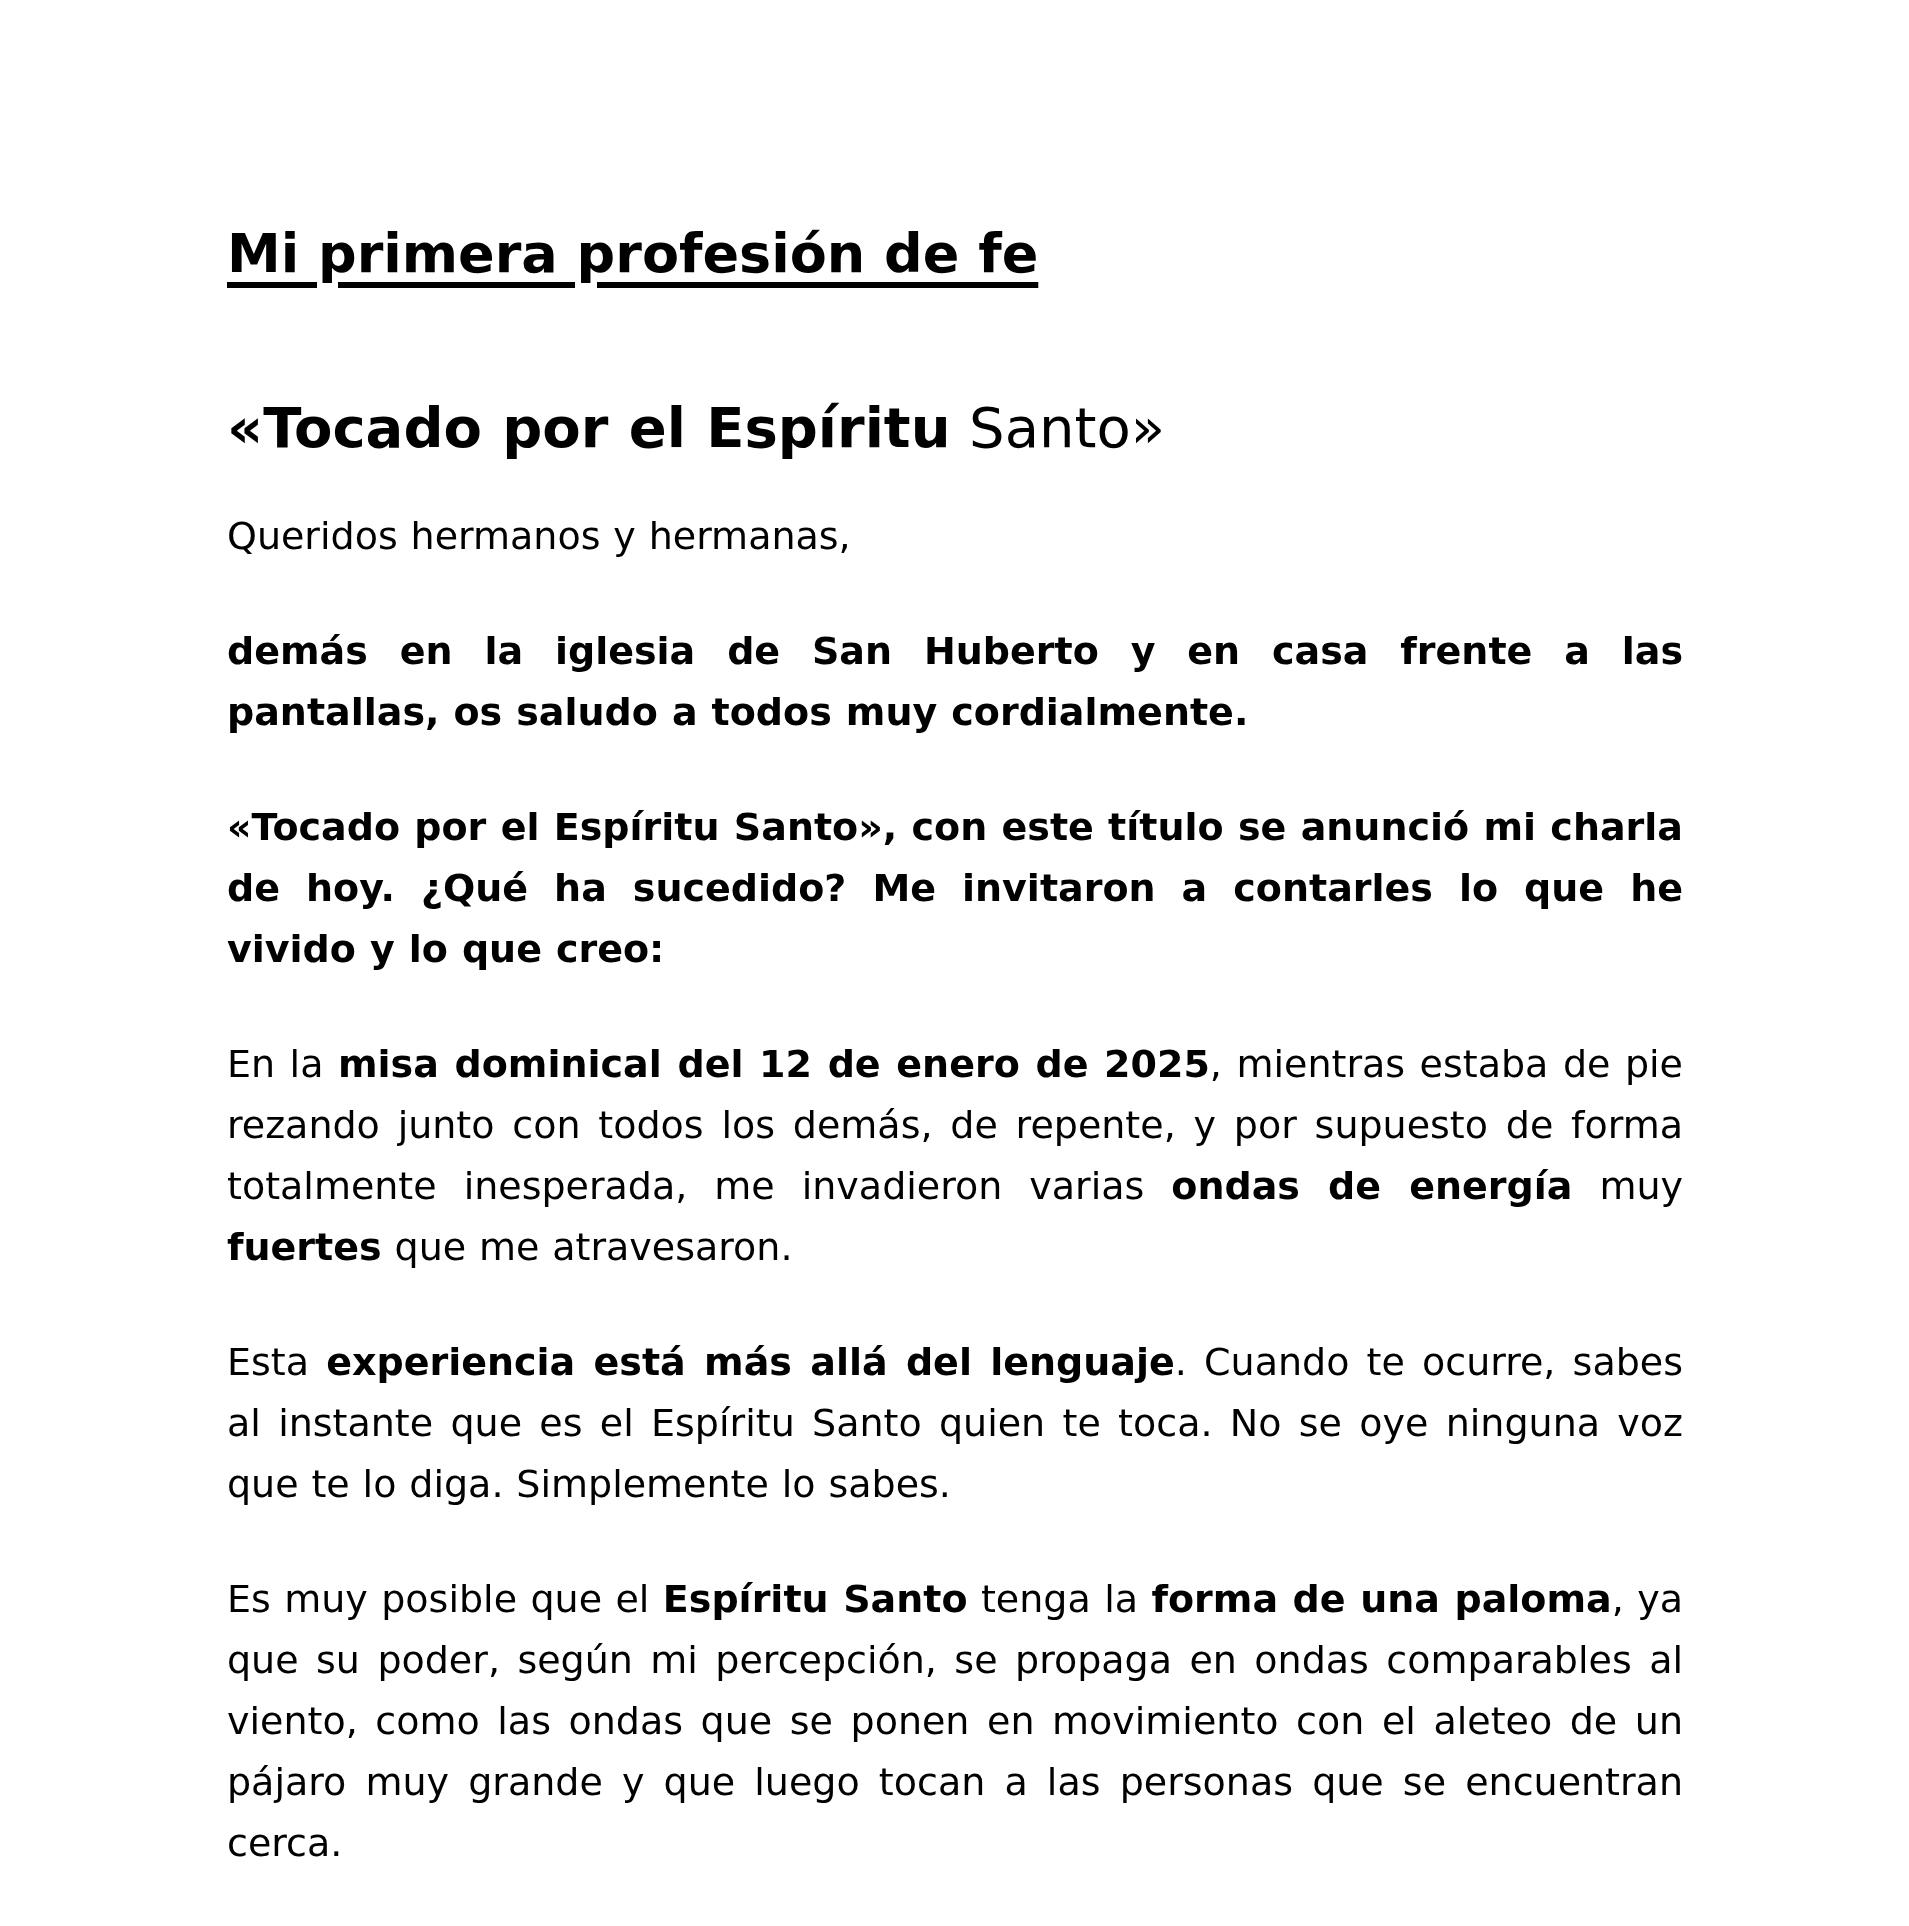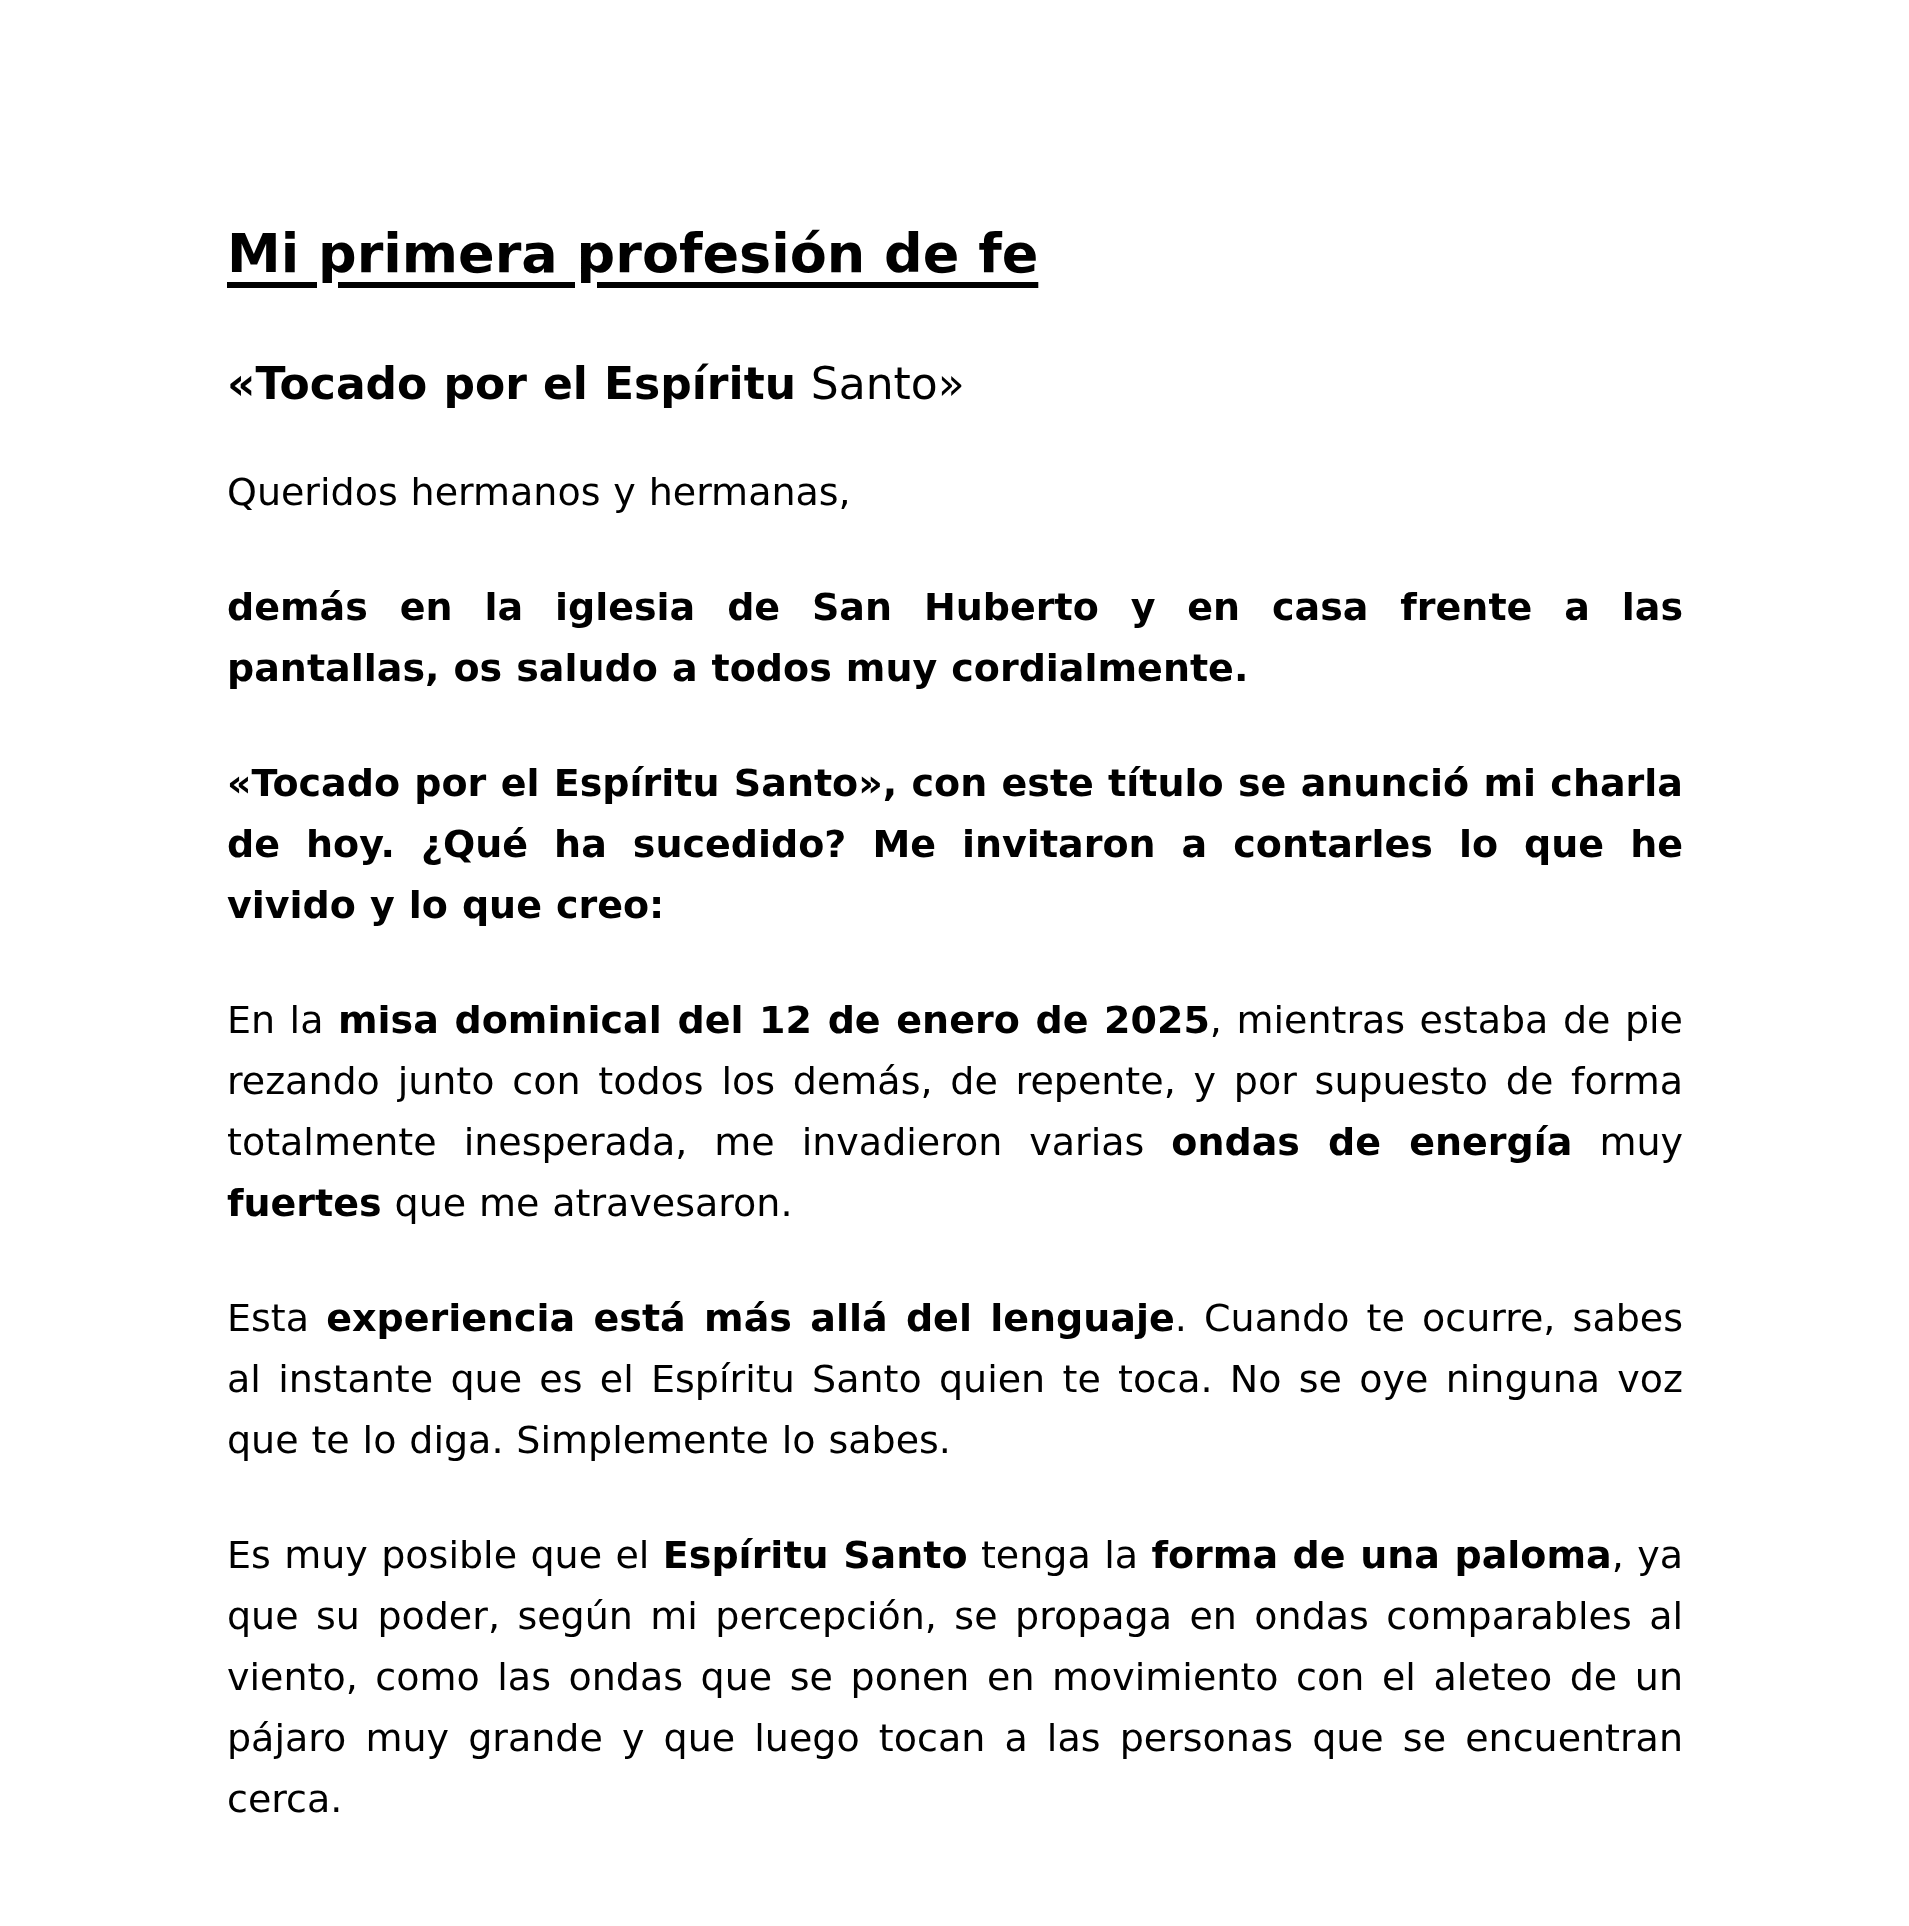--- a/index.html
+++ b/index.html
@@ -15,35 +15,35 @@
     color: #000000;
     font-family: "DejaVu Sans", "Liberation Sans", sans-serif;
     box-sizing: border-box;
     padding: 220px 227px 0 227px;
     overflow: hidden;
   }
   .title {
     font-size: 54px;
     line-height: 68px;
     font-weight: bold;
-    margin: 0 0 63px 0;
+    margin: 0 0 107px 0;
   }
   .title .u {
     text-decoration: underline;
     text-decoration-thickness: 6.2px;
     text-underline-offset: 10px;
   }
   .para {
     font-size: 38px;
     line-height: 61px;
     margin: 0 0 54px 0;
     word-spacing: 0.8px;
   }
   .para.subtitle {
-    font-size: 44px;
+    font-size: 56px;
     line-height: 66px;
     margin: 0 0 45px 0;
   }
   .para.justify {
     text-align: justify;
   }
   .para.tight {
     margin-bottom: 0;
   }
   .b { font-weight: bold; }

